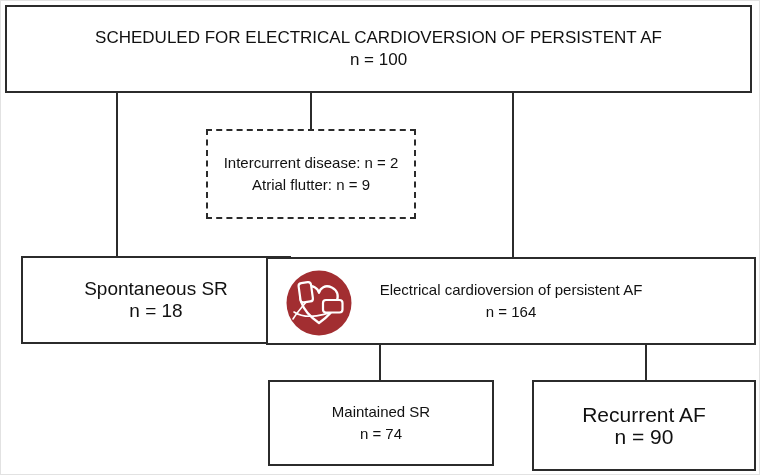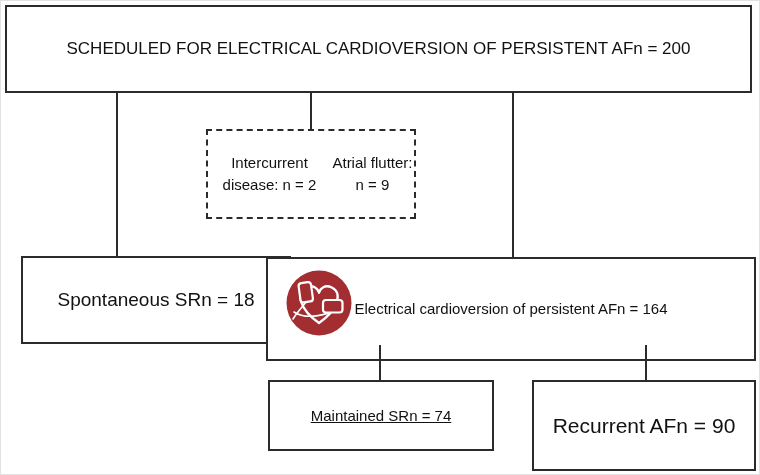--- a/index.html
+++ b/index.html
@@ -14,40 +14,40 @@
     border: 1px solid var(--frame, #e2e2e2);
     overflow: hidden;
     color: var(--text, #111111);
   }
 
   .box {
     position: absolute;
     border: 2px solid var(--border, #2b2b2b);
     background: var(--background, #ffffff);
     display: flex;
-    flex-direction: row;
+    flex-direction: column;
     align-items: center;
     justify-content: center;
     text-align: center;
   }
   .box .line { line-height: 22px; }
 
-  .dashed { border-style: dashed; justify-content: flex-end; }
+  .dashed { border-style: dashed; }
 
   .conn {
     position: absolute;
     width: 2px;
     background: var(--border, #2b2b2b);
   }
 
   .top-box   { left: 4px;   top: 4px;   width: 747px; height: 88px; font-size: 17px; }
   .excl-box  { left: 205px; top: 128px; width: 210px; height: 90px; font-size: 15px; }
   .spont-box { left: 20px;   top: 255px; width: 270px; height: 88px; font-size: 19px; }
-  .cardio-box{ left: 265px; top: 256px; width: 490px; height: 104px; font-size: 15px; }
-  .maint-box { left: 267px; top: 379px; width: 226px; height: 71px; font-size: 15px; text-decoration: underline; }
+  .cardio-box{ left: 265px; top: 256px; width: 490px; height: 88px; font-size: 15px; }
+  .maint-box { left: 267px; top: 379px; width: 226px; height: 86px; font-size: 15px; }
   .recur-box { left: 531px; top: 379px; width: 224px; height: 91px; font-size: 21px; }
 
   .conn-left  { left: 115px; top: 92px;  height: 163px; }
   .conn-mid   { left: 309px; top: 92px;  height: 36px;  }
   .conn-right { left: 511px; top: 92px;  height: 164px; }
   .conn-bl    { left: 378px; top: 344px; height: 35px;  }
   .conn-br    { left: 644px; top: 344px; height: 35px;  }
 
   .icon-wrap {
     position: absolute;
@@ -57,21 +57,21 @@
     height: 66px;
   }
 </style>
 </head>
 <body>
 
 <div class="canvas">
 
   <div class="box top-box">
     <div class="line">SCHEDULED FOR ELECTRICAL CARDIOVERSION OF PERSISTENT AF</div>
-    <div class="line">n = 200</div>
+    <div class="line">n = 100</div>
   </div>
 
   <div class="conn conn-left"></div>
   <div class="conn conn-mid"></div>
   <div class="conn conn-right"></div>
 
   <div class="box dashed excl-box">
     <div class="line">Intercurrent disease: n = 2</div>
     <div class="line">Atrial flutter: n = 9</div>
   </div>

